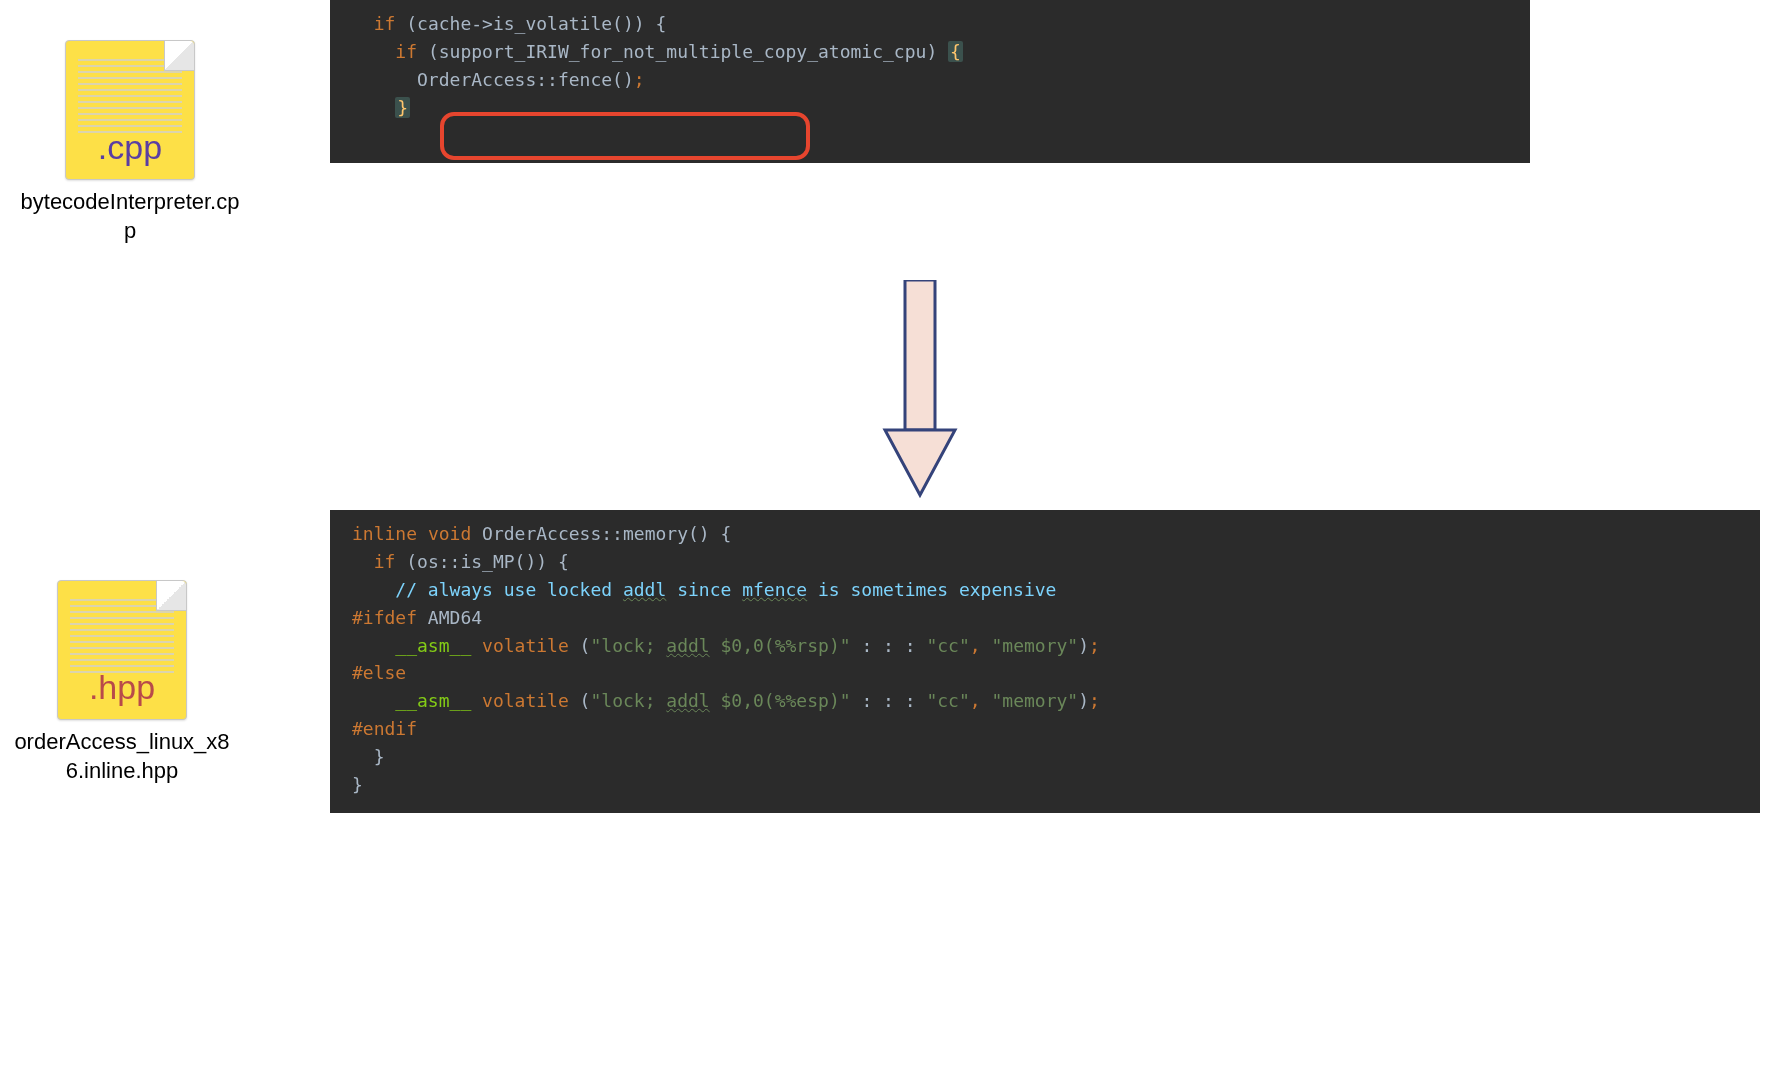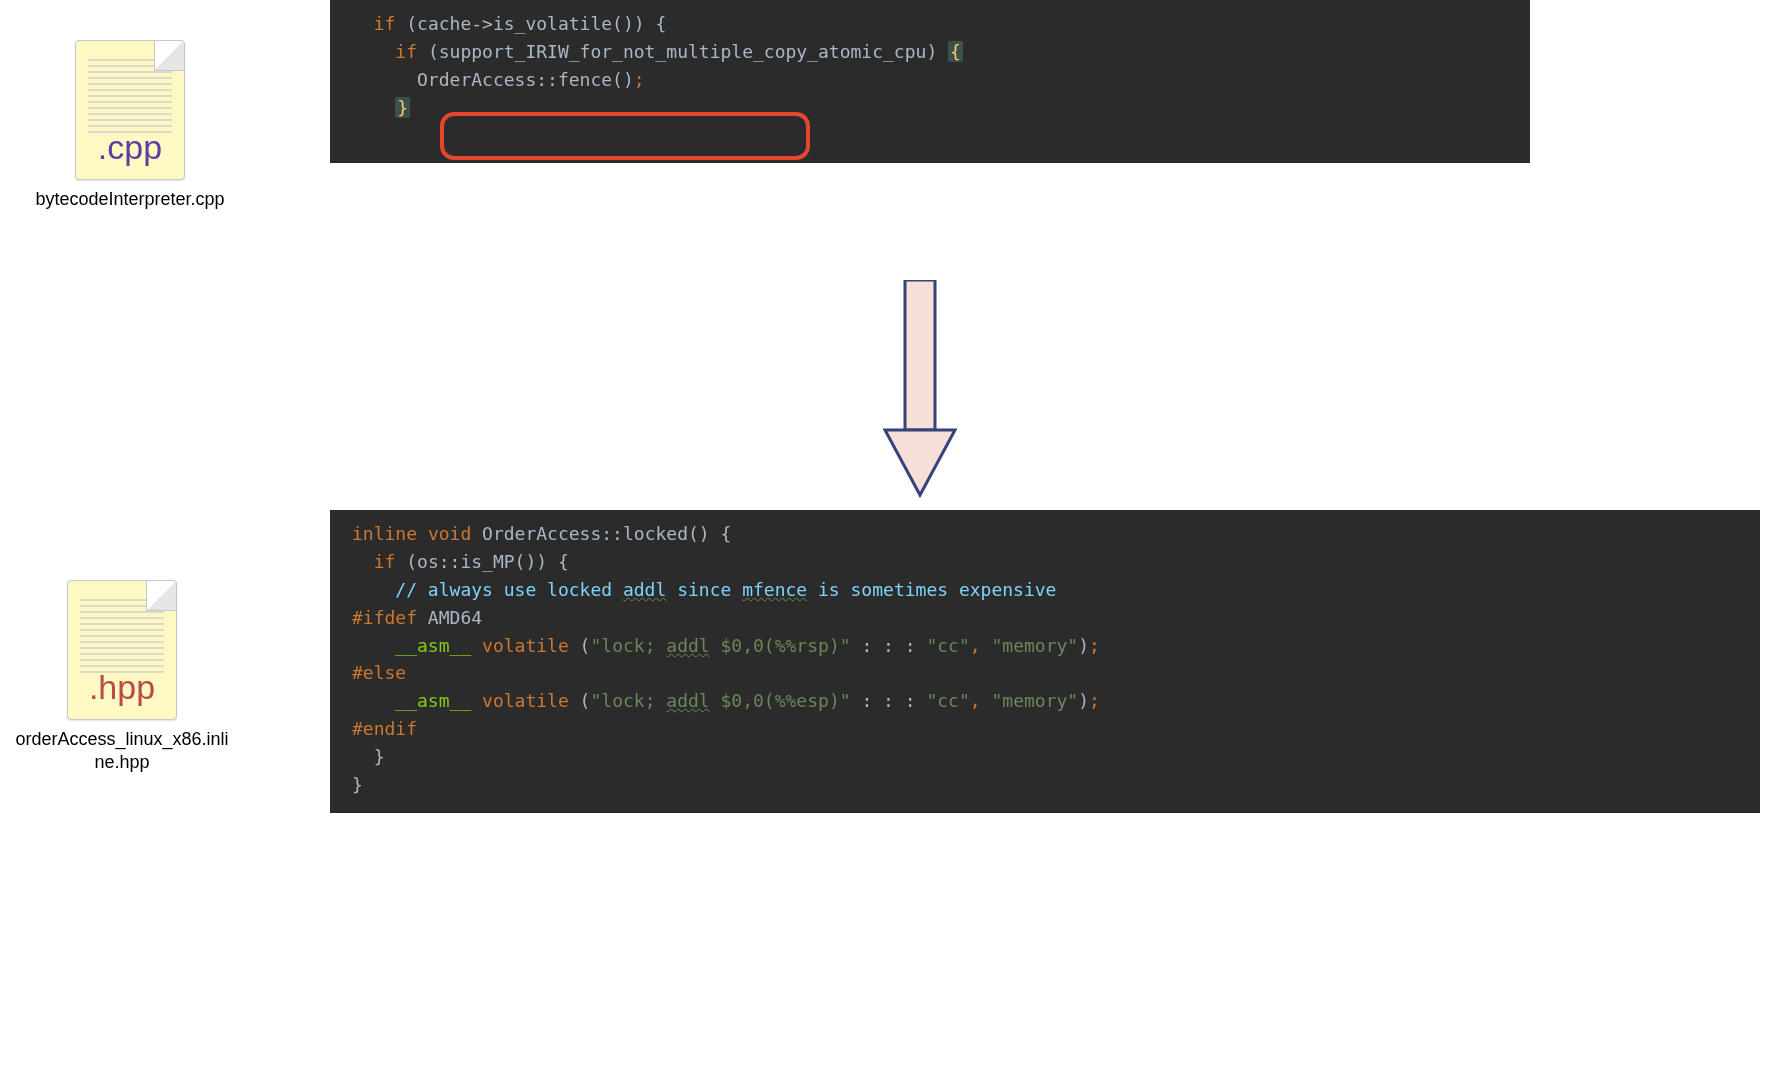--- a/index.html
+++ b/index.html
@@ -14,24 +14,24 @@
   
   .file-icon-block {
     position: absolute;
     width: 220px;
     text-align: center;
   }
   .file-icon-block.top { left: 20px; top: 40px; }
   .file-icon-block.bottom { left: 12px; top: 580px; }
 
   .file-icon {
-    width: 110px;
+    width: 130px;
     height: 140px;
     margin: 0 auto 8px auto;
-    background: #fef9c3;
+    background: #fde047;
     border: 1px solid #c8c8c8;
     border-radius: 4px;
     position: relative;
     box-shadow: 0 1px 2px rgba(0,0,0,0.12);
   }
   .file-icon .fold {
     position: absolute;
     top: 0; right: 0;
     width: 30px; height: 30px;
     background: linear-gradient(135deg, #fff 0 50%, #e6e6e6 50% 100%);
@@ -52,21 +52,21 @@
     font-family: -apple-system, "Helvetica Neue", Arial, sans-serif;
     font-size: 34px;
     font-weight: 500;
     text-align: center;
   }
   .ext-cpp { color: #5a3ea3; }
   .ext-hpp { color: #b84a4a; }
 
   .file-caption {
     font-family: -apple-system, "Helvetica Neue", Arial, sans-serif;
-    font-size: 18px;
+    font-size: 22px;
     color: #000;
     line-height: 1.3;
     text-align: center;
     word-break: break-all;
   }
 
   
   .code-panel {
     position: absolute;
     background: #2b2b2b;
@@ -134,21 +134,21 @@
   <div class="hl-box" style="left:110px; top:112px; width:370px; height:48px;"></div>
 </div>
 
 <div class="arrow">
   <svg width="90" height="220" viewBox="0 0 90 220">
     <rect x="30" y="0" width="30" height="150" fill="#f6dfd6" stroke="#34437a" stroke-width="3"></rect>
     <polygon points="10,150 80,150 45,215" fill="#f6dfd6" stroke="#34437a" stroke-width="3"></polygon>
   </svg>
 </div>
 
-<div class="code-panel bottom"><span class="kw">inline</span> <span class="kw">void</span><span> OrderAccess::locked() {</span>
+<div class="code-panel bottom"><span class="kw">inline</span> <span class="kw">void</span><span> OrderAccess::memory() {</span>
 <span>  </span><span class="kw">if</span><span> (os::is_MP()) {</span>
 <span>    </span><span class="comment">// always use locked </span><span class="comment ul">addl</span><span class="comment"> since </span><span class="comment ul">mfence</span><span class="comment"> is sometimes expensive</span>
 <span class="macro">#ifdef</span><span> AMD64</span>
 <span>    </span><span class="ident">__asm__</span> <span class="kw">volatile</span> (<span class="str">"lock; </span><span class="str ul">addl</span><span class="str"> $0,0(%%rsp)"</span><span> : : : </span><span class="str">"cc"</span><span class="semi">, </span><span class="str">"memory"</span><span>)</span><span class="semi">;</span>
 <span class="macro">#else</span>
 <span>    </span><span class="ident">__asm__</span> <span class="kw">volatile</span> (<span class="str">"lock; </span><span class="str ul">addl</span><span class="str"> $0,0(%%esp)"</span><span> : : : </span><span class="str">"cc"</span><span class="semi">, </span><span class="str">"memory"</span><span>)</span><span class="semi">;</span>
 <span class="macro">#endif</span>
 <span>  </span><span class="brace">}</span>
 <span class="brace">}</span></div>
 

